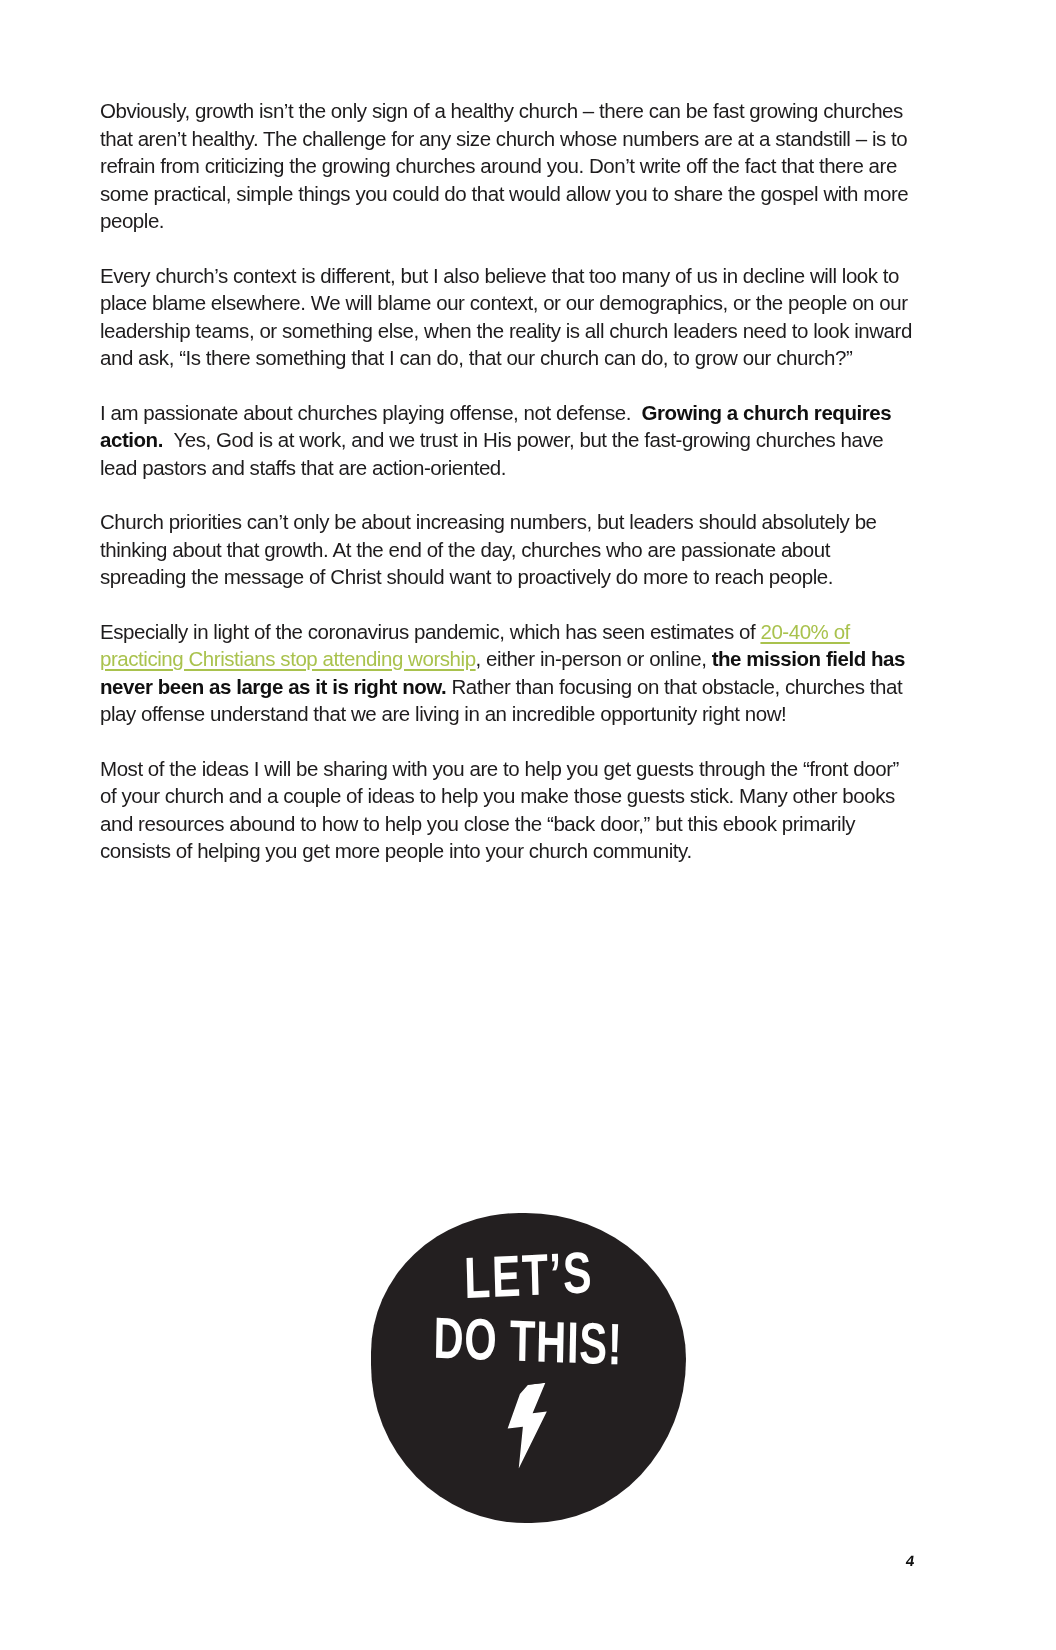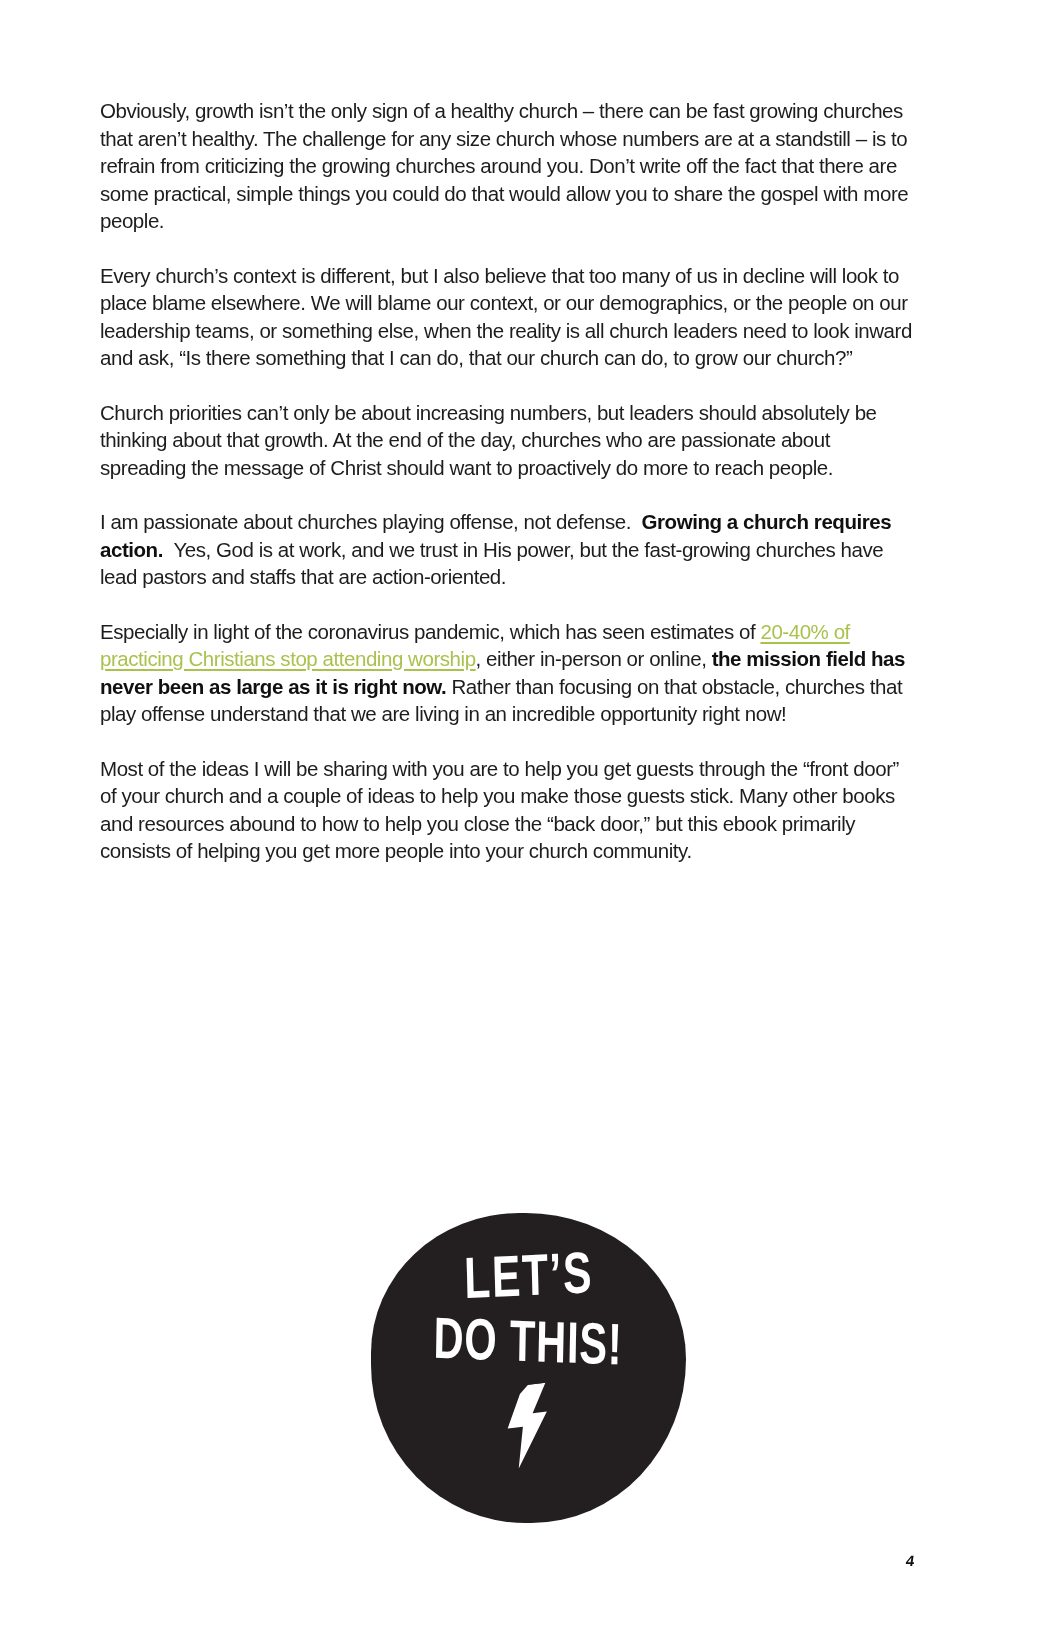--- a/index.html
+++ b/index.html
@@ -90,22 +90,22 @@
   }
 </style>
 </head>
 <body>
 
 <div class="page">
 
   <div class="article-body">
       <p class="para"><span>Obviously, growth isn’t the only sign of a healthy church – there can be fast growing churches that aren’t healthy. The challenge for any size church whose numbers are at a standstill – is to refrain from criticizing the growing churches around you. Don’t write off the fact that there are some practical, simple things you could do that would allow you to share the gospel with more people.</span></p>
       <p class="para"><span>Every church’s context is different, but I also believe that too many of us in decline will look to place blame elsewhere. We will blame our context, or our demographics, or the people on our leadership teams, or something else, when the reality is all church leaders need to look inward and ask, “Is there something that I can do, that our church can do, to grow our church?”</span></p>
+      <p class="para"><span>I am passionate about churches playing offense, not defense. &nbsp;</span><strong>Growing a church requires action.</strong><span> &nbsp;Yes, God is at work, and we trust in His power, but the fast-growing churches have lead pastors and staffs that are action-oriented.</span></p>
       <p class="para"><span>Church priorities can’t only be about increasing numbers, but leaders should absolutely be thinking about that growth. At the end of the day, churches who are passionate about spreading the message of Christ should want to proactively do more to reach people.</span></p>
-      <p class="para"><span>I am passionate about churches playing offense, not defense. &nbsp;</span><strong>Growing a church requires action.</strong><span> &nbsp;Yes, God is at work, and we trust in His power, but the fast-growing churches have lead pastors and staffs that are action-oriented.</span></p>
       <p class="para"><span>Especially in light of the coronavirus pandemic, which has seen estimates of </span><a class="body-link" href="#">20-40% of practicing Christians stop attending worship</a><span>, either in-person or online, </span><strong>the mission field has never been as large as it is right now.</strong><span> Rather than focusing on that obstacle, churches that play offense understand that we are living in an incredible opportunity right now!</span></p>
       <p class="para"><span>Most of the ideas I will be sharing with you are to help you get guests through the “front door” of your church and a couple of ideas to help you make those guests stick. Many other books and resources abound to how to help you close the “back door,” but this ebook primarily consists of helping you get more people into your church community.</span></p>
     </div>
 
   <div class="badge">
     <span class="badge-line1">LET’S</span>
     <span class="badge-line2">DO THIS!</span>
     <svg class="badge-bolt" viewBox="0 0 50 80" xmlns="http://www.w3.org/2000/svg">
       <path d="M29 0 L46 0 L30 28 L44 28 L10 80 L19 40 L4 40 L20 8 Z" fill="#ffffff"></path>
     </svg>

